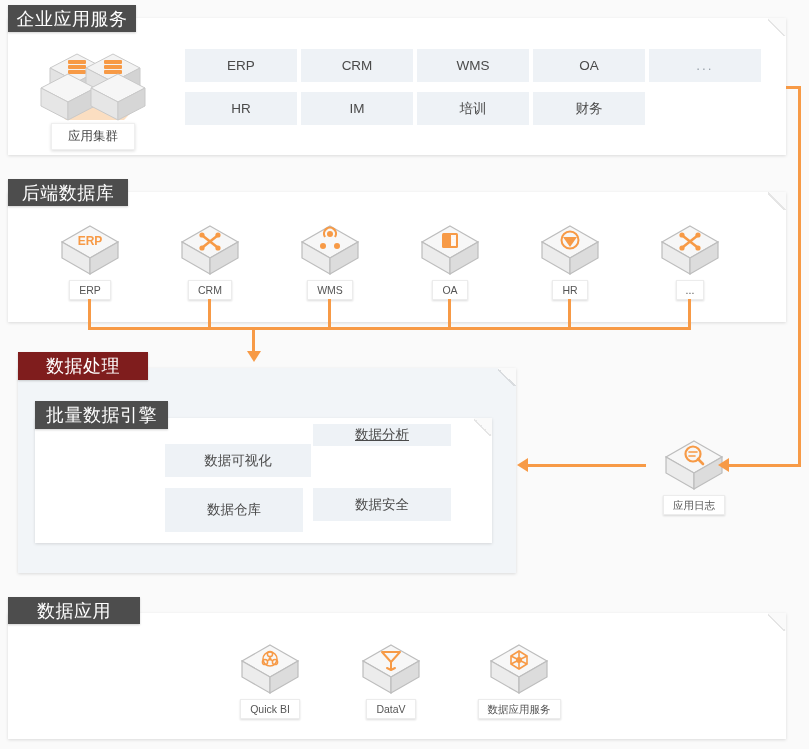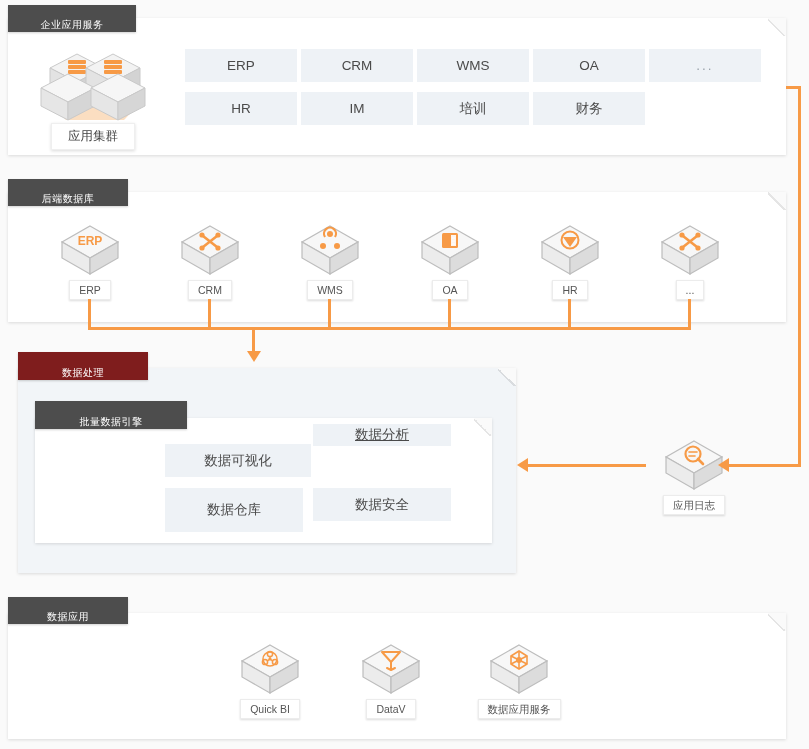--- a/index.html
+++ b/index.html
@@ -26,23 +26,23 @@
     position:absolute;right:0;top:0;width:18px;height:18px;
     background:linear-gradient(225deg,#fafafa 0 50%,rgba(0,0,0,.10) 50% 56%,transparent 56%);
   }
   .panel.tint .fold{
     background:linear-gradient(225deg,#fafafa 0 50%,rgba(0,0,0,.10) 50% 56%,transparent 56%);
   }
 
   
   .tab{
     position:absolute;
-    display:flex;align-items:flex-end;justify-content:center;
+    display:flex;align-items:center;justify-content:center;
     color:#ffffff;
-    font-size:10px;
+    font-size:18px;
     letter-spacing:.5px;
     box-shadow:0 1px 2px rgba(0,0,0,.18);
     z-index:6;
   }
   .tab.dark{background:#4d4d4d;}
   .tab.gray{background:#7f1d1d;}
 
   
   .tile{
     position:absolute;
@@ -299,21 +299,21 @@
   </div>
 
   <div class="tab gray" style="left:18px;top:352px;width:130px;height:28px;">
     <span>数据处理</span>
   </div>
 
   <div class="panel" style="left:35px;top:418px;width:457px;height:125px;">
     <div class="fold"></div>
   </div>
 
-  <div class="tab dark" style="left:35px;top:401px;width:152px;height:28px;">
+  <div class="tab dark" style="left:35px;top:401px;width:133px;height:28px;">
     <span>批量数据引擎</span>
   </div>
 
 
   <div class="etile" style="left:165px;top:444px;width:146px;height:33px;">
     <span>数据可视化</span>
     </div>
   <div class="etile" style="left:313px;top:424px;width:138px;height:22px;text-decoration:underline;">
     <span>数据分析</span>
     </div>
@@ -338,21 +338,21 @@
         </g>
       </svg>
     </div>
     <div class="cap">应用日志</div>
   </div>
 
   <div class="panel" style="left:8px;top:613px;width:778px;height:126px;">
     <div class="fold"></div>
   </div>
 
-  <div class="tab dark" style="left:8px;top:597px;width:120px;height:27px;">
+  <div class="tab dark" style="left:8px;top:597px;width:132px;height:27px;">
     <span>数据应用</span>
   </div>
 
   <div class="node" style="left:227px;top:641px;">
     <div class="cube">
       <svg width="64" height="56" viewBox="0 0 64 56">
         <polygon points="32,4 60,20 32,36 4,20" fill="#f7f7f7" stroke="#bdbdbd" stroke-width="1.2"></polygon>
         <polygon points="4,20 32,36 32,52 4,36" fill="#ececec" stroke="#bdbdbd" stroke-width="1.2"></polygon>
         <polygon points="60,20 32,36 32,52 60,36" fill="#dcdcdc" stroke="#bdbdbd" stroke-width="1.2"></polygon>
         <g fill="none" stroke="#f79a46" stroke-width="1.5">

